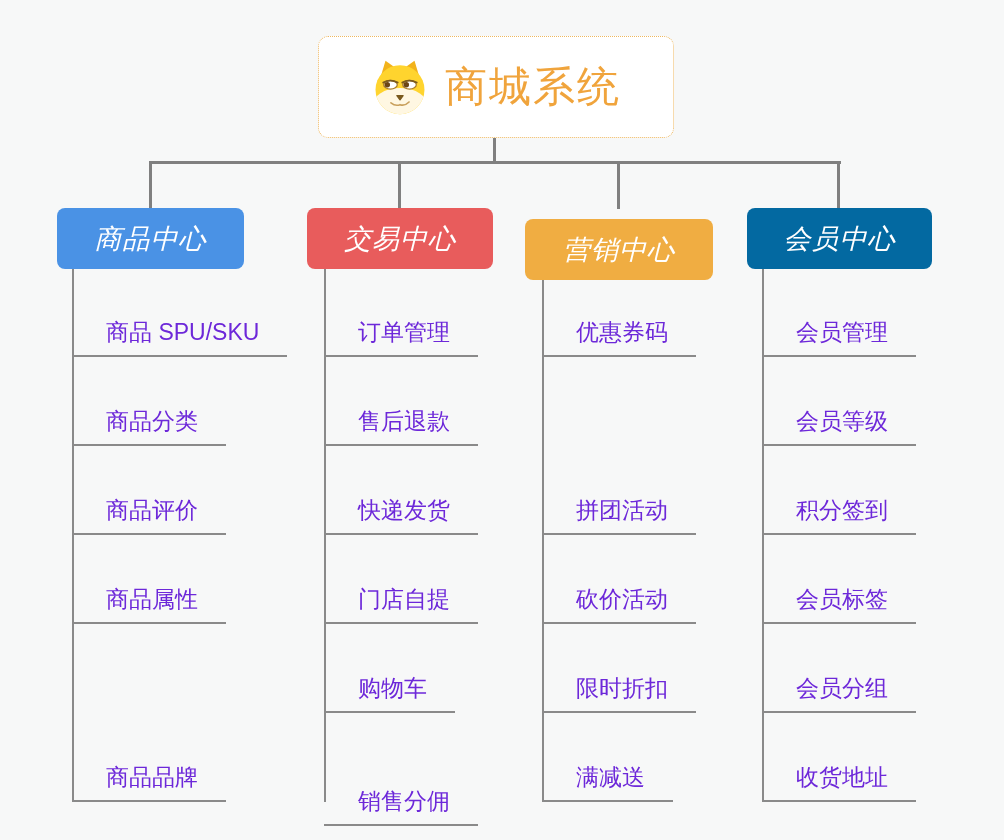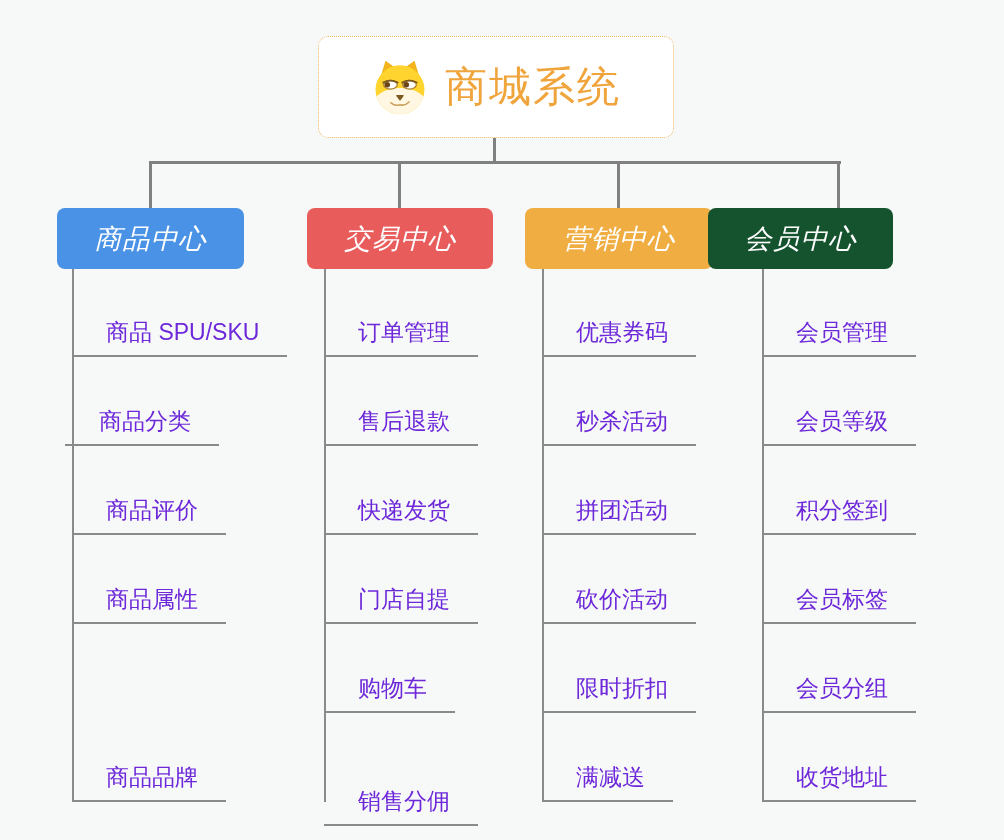--- a/index.html
+++ b/index.html
@@ -101,42 +101,41 @@
     </span>
     <span class="root-title">商城系统</span>
   </div>
 
   <div class="bbox" style="left: 57px; width: 187px; background: rgb(74, 146, 229);">
     <span>商品中心</span>
   </div>
   <div class="bbox" style="left: 307px; width: 186px; background: rgb(232, 92, 92);">
     <span>交易中心</span>
   </div>
-  <div class="bbox" style="left: 525px; width: 188px; background: rgb(240, 173, 66);">
+  <div class="bbox" style="left: 525px; width: 188px; background: rgb(240, 173, 66); margin-top: 11px;">
     <span>营销中心</span>
   </div>
-  <div class="bbox" style="left: 708px; width: 185px; background: #14532d;">
+  <div class="bbox" style="left: 747px; width: 185px; background: #0369a1;">
     <span>会员中心</span>
   </div>
 
   <div class="leaf" style="left:72px;top:317px">商品 SPU/SKU</div>
-  <div class="leaf" style="left:65px;top:406px">商品分类</div>
+  <div class="leaf" style="left:72px;top:406px">商品分类</div>
   <div class="leaf" style="left:72px;top:495px">商品评价</div>
   <div class="leaf" style="left:72px;top:584px">商品属性</div>
   <div class="leaf" style="left:72px;top:762px">商品品牌</div>
 
   <div class="leaf" style="left:324px;top:317px">订单管理</div>
   <div class="leaf" style="left:324px;top:406px">售后退款</div>
   <div class="leaf" style="left:324px;top:495px">快递发货</div>
   <div class="leaf" style="left:324px;top:584px">门店自提</div>
   <div class="leaf" style="left:324px;top:673px">购物车</div>
   <div class="leaf" style="left:324px;top:786px">销售分佣</div>
 
   <div class="leaf" style="left:542px;top:317px">优惠券码</div>
-  <div class="leaf" style="left:542px;top:406px">秒杀活动</div>
   <div class="leaf" style="left:542px;top:495px">拼团活动</div>
   <div class="leaf" style="left:542px;top:584px">砍价活动</div>
   <div class="leaf" style="left:542px;top:673px">限时折扣</div>
   <div class="leaf" style="left:542px;top:762px">满减送</div>
 
   <div class="leaf" style="left:762px;top:317px">会员管理</div>
   <div class="leaf" style="left:762px;top:406px">会员等级</div>
   <div class="leaf" style="left:762px;top:495px">积分签到</div>
   <div class="leaf" style="left:762px;top:584px">会员标签</div>
   <div class="leaf" style="left:762px;top:673px">会员分组</div>

